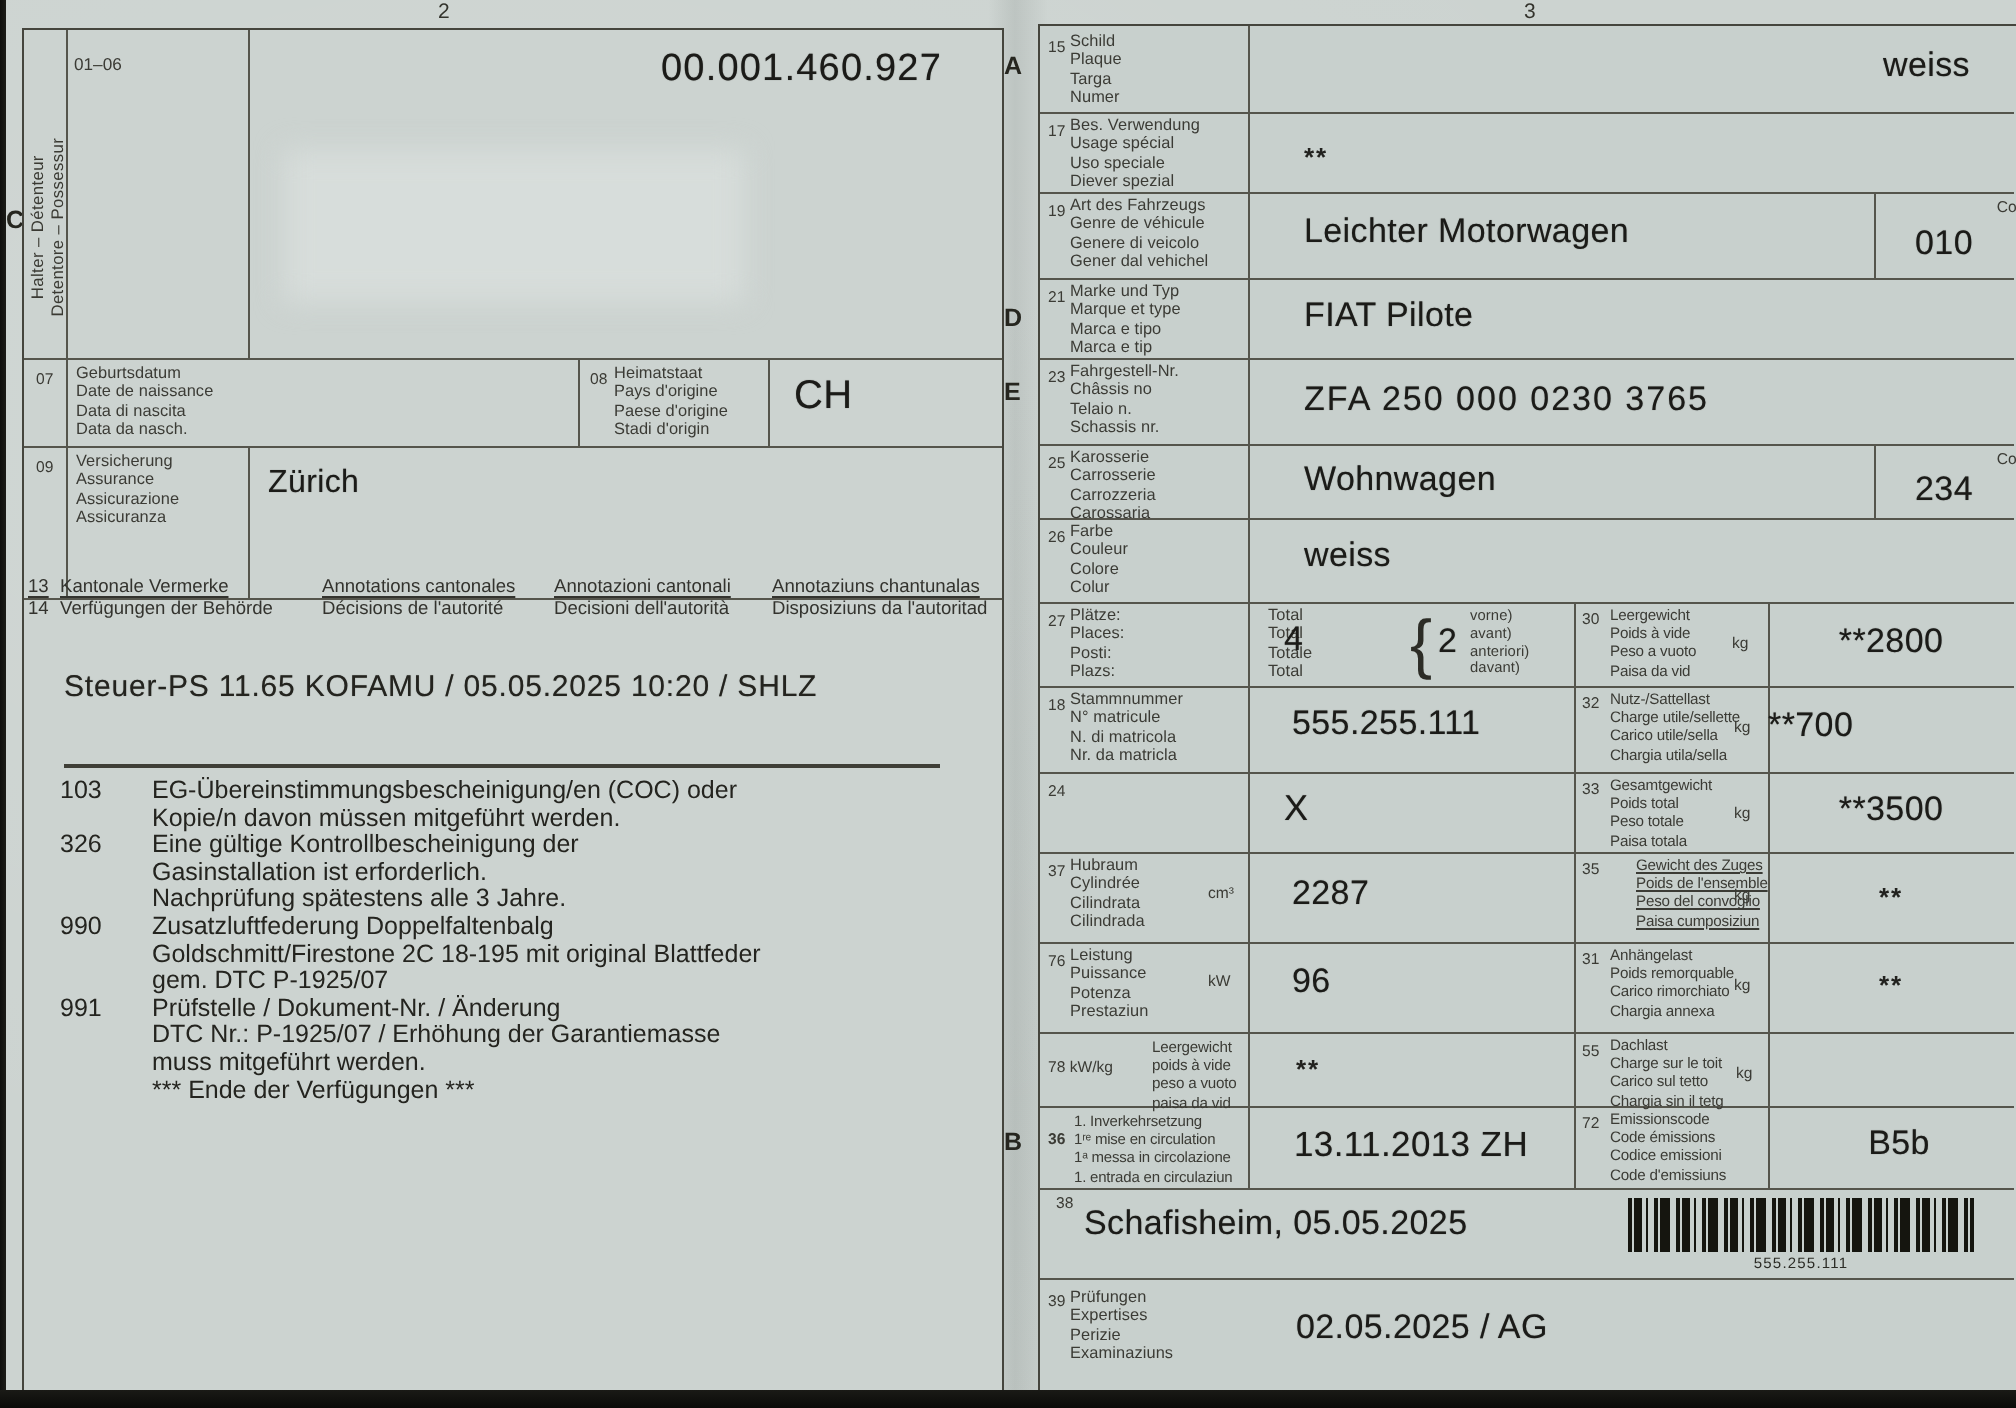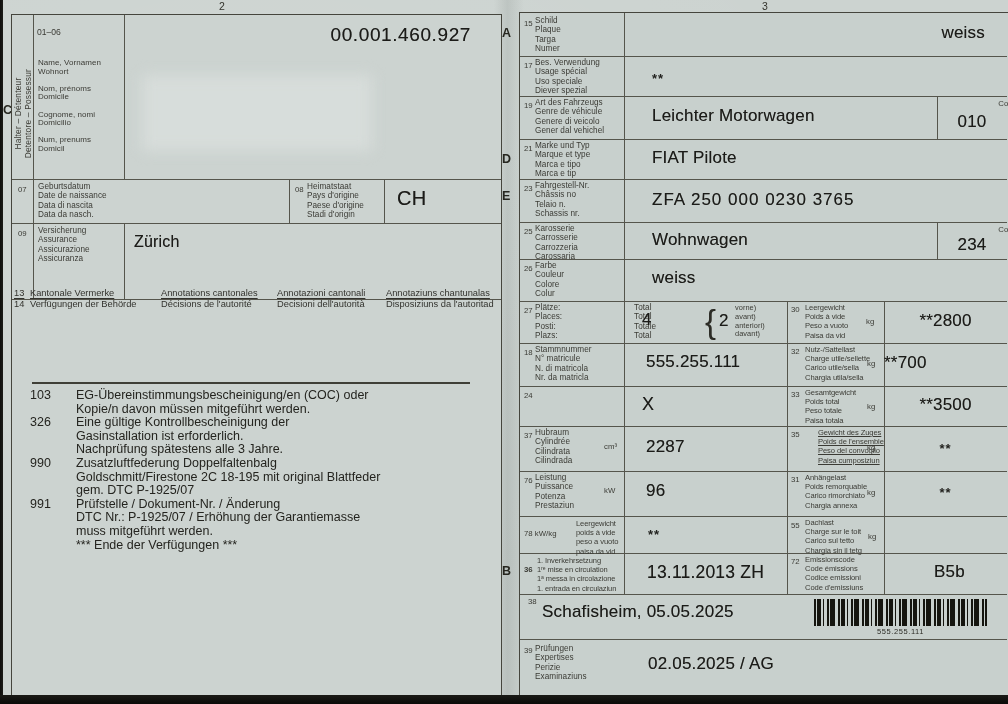--- a/index.html
+++ b/index.html
@@ -74,31 +74,20 @@
     <div class="h" style="left:0;top:164px;width:489px;"></div>
     <div class="h" style="left:0;top:208px;width:489px;"></div>
     <div class="h" style="left:0;top:284px;width:489px;"></div>
     <div class="v" style="left:277px;top:164px;height:44px;"></div>
     <div class="v" style="left:372px;top:164px;height:44px;"></div>
 
     <div id="sidetext">Halter – Détenteur
 Detentore – Possessur</div>
 
     <span class="nm" style="left:25px;top:13px;font-size:8.6px;">01–06</span>
-    <div class="lb" style="left:26px;top:44px;font-size:8px;line-height:8.6px;">Name, Vornamen
-Wohnort
-
-Nom, prénoms
-Domicile
-
-Cognome, nomi
-Domicilio
-
-Num, prenums
-Domicil</div>
     <div class="vl" style="right:30px;top:9px;font-size:19px;letter-spacing:.6px;">00.001.460.927</div>
 
     <span class="nm" style="left:6px;top:170px;">07</span>
     <div class="lb" style="left:26px;top:167px;">Geburtsdatum
 Date de naissance
 Data di nascita
 Data da nasch.</div>
     <span class="nm" style="left:283px;top:170px;">08</span>
     <div class="lb" style="left:295px;top:167px;">Heimatstaat
 Pays d'origine
@@ -129,20 +118,21 @@
     </div>
     <div class="hdrcol" style="left:265px;top:273px;">
       <div class="u">Annotazioni cantonali</div>
       <div>Decisioni dell'autorità</div>
     </div>
     <div class="hdrcol" style="left:374px;top:273px;">
       <div class="u">Annotaziuns chantunalas</div>
       <div>Disposiziuns da l'autoritad</div>
     </div>
 
+    <div id="taxline">Steuer-PS 11.65 KOFAMU / 05.05.2025 10:20 / SHLZ</div>
 
     <div class="h" style="left:20px;top:367px;width:438px;height:1.5px;background:#3f3f37;"></div>
 
     <div id="dirlist">
       <div class="dir-row">
         <div class="dir-code">103</div>
         <div class="dir-text">EG-Übereinstimmungsbescheinigung/en (COC) oder
 Kopie/n davon müssen mitgeführt werden.</div>
       </div>
       <div class="dir-row">

